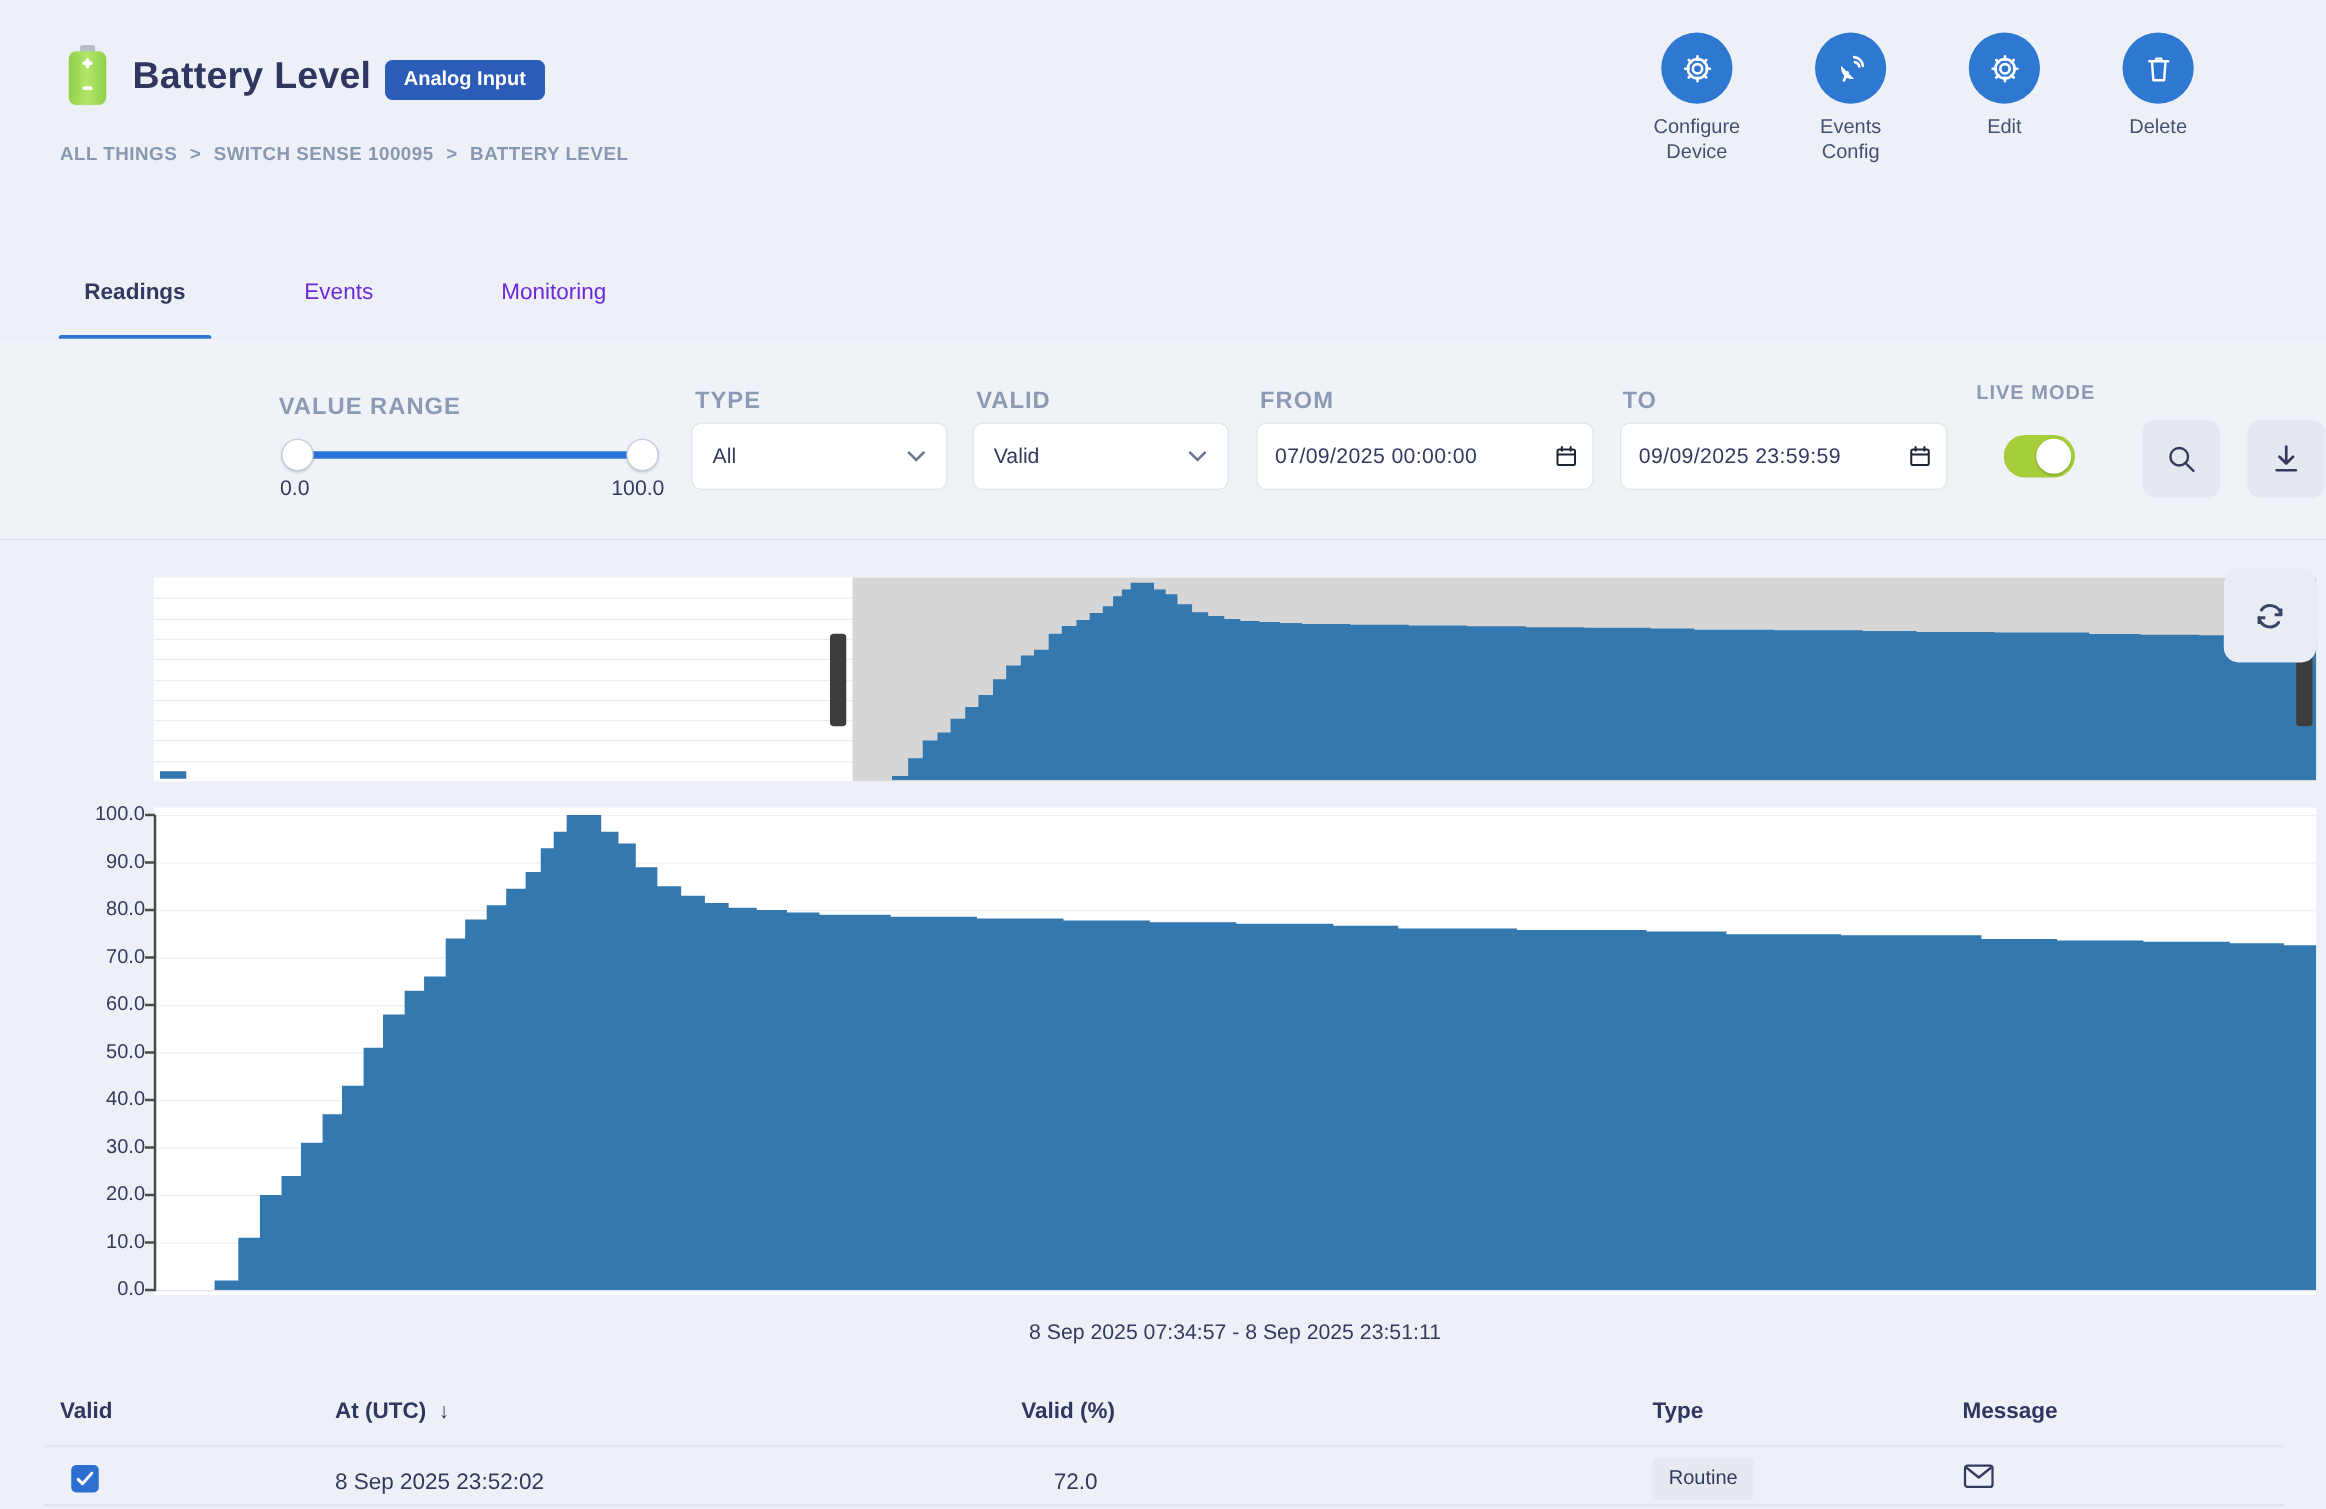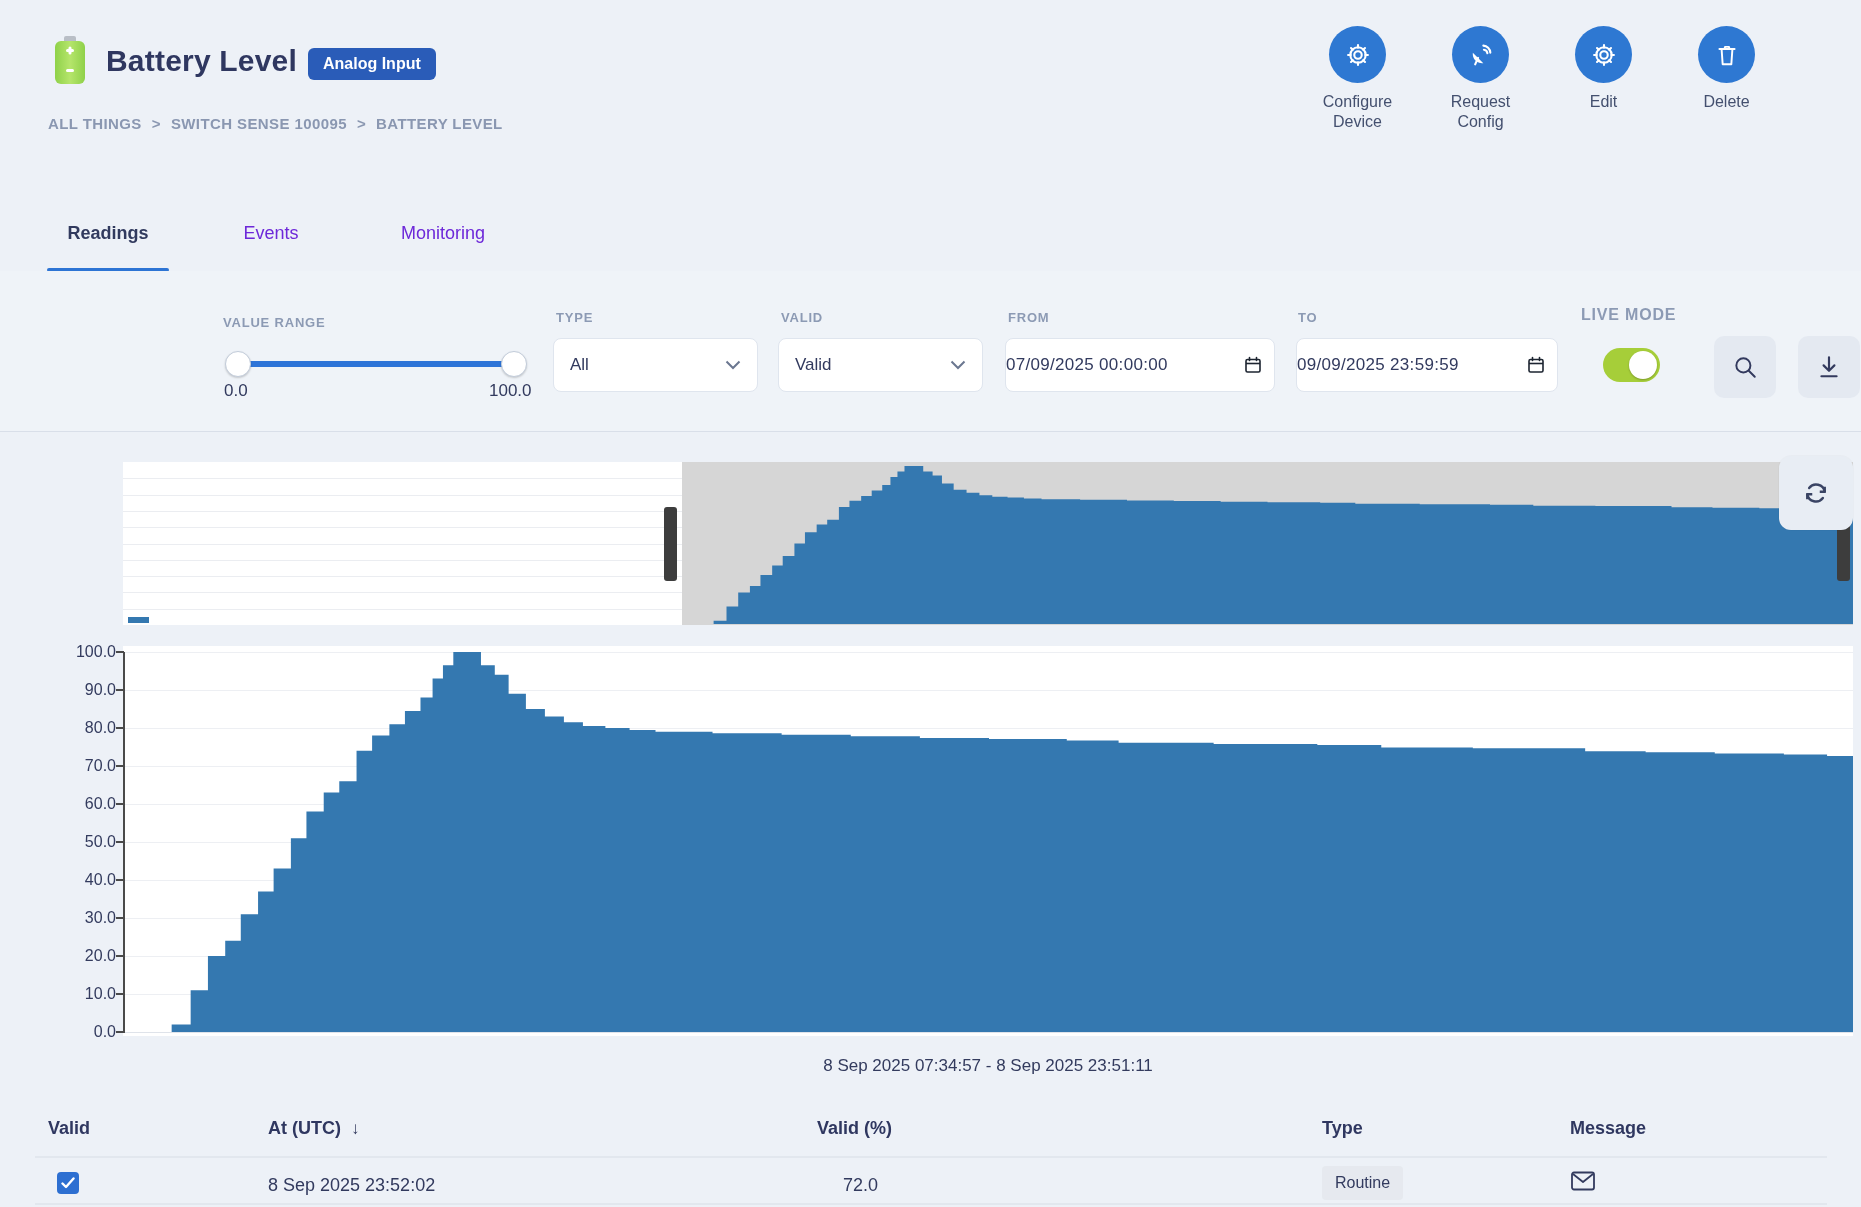--- a/index.html
+++ b/index.html
@@ -27,26 +27,26 @@
   .action .alabel{margin-top:9px;font-size:16px;color:#44506f;line-height:1.25;width:96px;margin-left:auto;margin-right:auto;}
 
   
   .tabbar{left:0;top:212px;width:1861px;height:59px;border-bottom:1px solid #d9dfe9;}
   .tab{position:absolute;top:11px;font-size:18px;color:#6d28d9;cursor:pointer;text-align:center;}
   .tab.active{color:#313a5e;font-weight:bold;}
   .tab-underline{position:absolute;left:47px;bottom:-1px;width:122px;height:4px;background:#2d74d4;border-radius:2px;}
 
   
   .filterband{left:0;top:271px;width:1861px;height:160px;background:#eff3f8;border-bottom:1px solid #d9dfe9;}
-  .flabel{position:absolute;font-size:13px;font-weight:bold;color:#8c9ab4;letter-spacing:.8px;}
+  .flabel{position:absolute;font-size:19px;font-weight:bold;color:#8c9ab4;letter-spacing:.8px;}
   .select,.dateinput{position:absolute;height:54px;background:#fff;border:1px solid #dfe5ee;border-radius:8px;
     display:flex;align-items:center;font-size:17px;color:#323a5e;cursor:pointer;box-sizing:border-box;}
   .select .val{margin-left:16px;flex:1;}
   .select svg{margin-right:16px;}
-  .dateinput .val{flex:1;letter-spacing:.3px;}
+  .dateinput .val{margin-left:14px;flex:1;letter-spacing:.3px;}
   .dateinput svg{margin-right:12px;}
   
   .slider-track{position:absolute;left:238px;top:361px;width:276px;height:6px;background:#2d74d8;border-radius:3px;}
   .slider-handle{position:absolute;width:26px;height:26px;border-radius:50%;background:#fff;border:1px solid #c2ccda;
     box-shadow:0 1px 2px rgba(0,0,0,.18);top:351px;cursor:pointer;box-sizing:border-box;}
   .slider-min-label,.slider-max-label{position:absolute;top:381px;font-size:17px;color:#323a5e;}
   
   .toggle{position:absolute;left:1603px;top:348px;width:57px;height:34px;border-radius:17px;background:#a6ce39;cursor:pointer;}
   .toggle .knob{position:absolute;right:3px;top:3px;width:28px;height:28px;border-radius:50%;background:#fff;
     box-shadow:0 1px 2px rgba(0,0,0,.25);}
@@ -119,21 +119,21 @@
     <div class="alabel">Configure Device</div>
   </div>
   <div class="action">
     <div class="circ">
         <svg width="28" height="28" viewBox="0 0 24 24" fill="none" stroke="#fff" stroke-width="1.8">
       <path d="M5 10a8 8 0 0 0 9 9 z" fill="#fff" stroke="none"></path>
       <path d="M9.5 14.5L7 20" stroke-linecap="round"></path>
       <path d="M14 4a6.5 6.5 0 0 1 6 6M14.5 7.5A3.5 3.5 0 0 1 17.5 10.5" stroke-linecap="round"></path>
     </svg>
       </div>
-    <div class="alabel">Request Config</div>
+    <div class="alabel">Events Config</div>
   </div>
   <div class="action">
     <div class="circ">
         <svg width="28" height="28" viewBox="0 0 24 24" fill="none" stroke="#fff" stroke-width="1.8">
       <circle cx="12" cy="12" r="3.2"></circle>
       <path d="M12 3.5v2.3M12 18.2v2.3M3.5 12h2.3M18.2 12h2.3M6 6l1.6 1.6M16.4 16.4L18 18M18 6l-1.6 1.6M7.6 16.4L6 18" stroke-linecap="round"></path>
       <circle cx="12" cy="12" r="6.6"></circle>
     </svg>
       </div>
     <div class="alabel">Edit</div>

